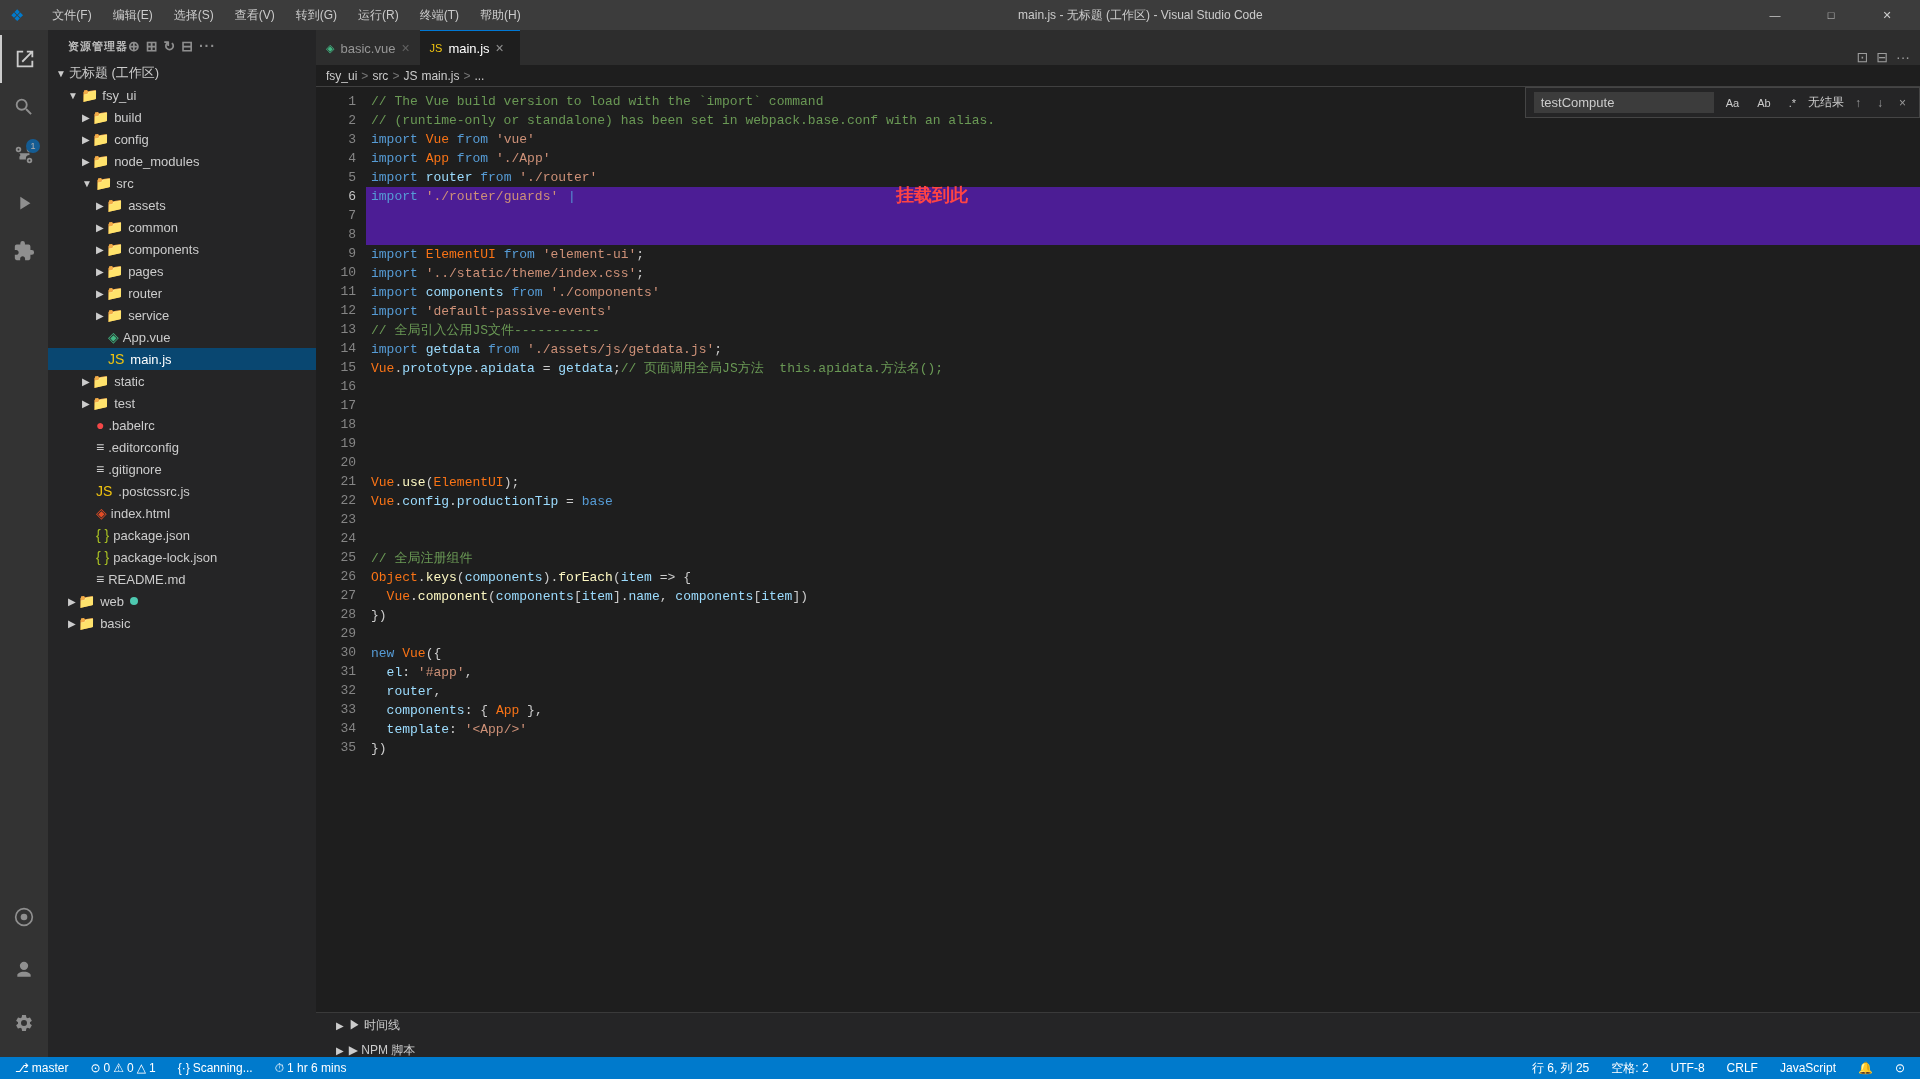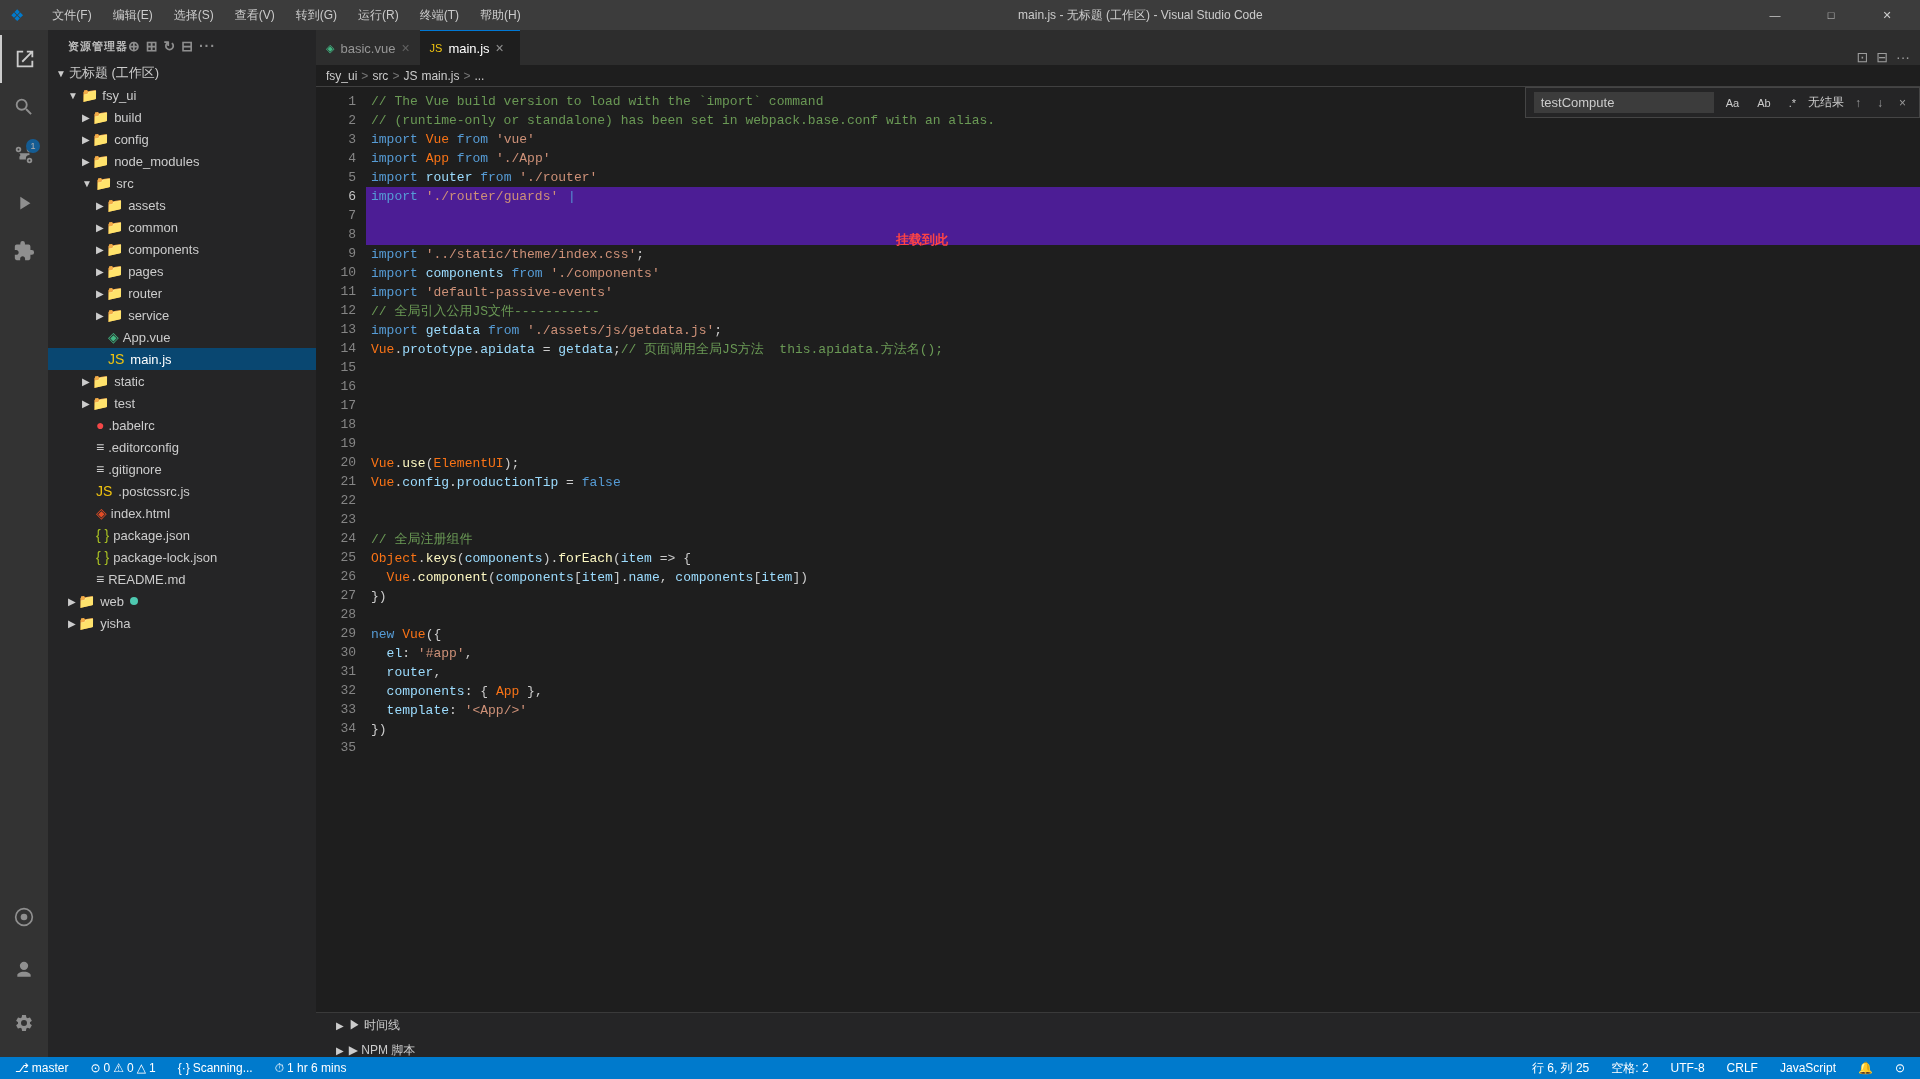--- a/index.html
+++ b/index.html
@@ -585,21 +585,21 @@
       <div class="file-item" style="padding-left:20px;">
         <span class="icon" style="margin-right:3px;font-size:10px;">▶</span>
         <span class="icon folder-icon">📁</span>
         <span>web</span>
         <span class="dot-badge" style="margin-left:6px;"></span>
       </div>
 
       <div class="file-item" style="padding-left:20px;">
         <span class="icon" style="margin-right:3px;font-size:10px;">▶</span>
         <span class="icon folder-icon">📁</span>
-        <span>yisha</span>
+        <span>basic</span>
       </div>
     </div>
   </div>
 
   <div class="editor-area">
 
     <div class="tab-bar">
       <div class="tab">
         <span style="color:#42b883;font-size:11px;">◈</span>
         <span>basic.vue</span>
@@ -681,35 +681,36 @@
           <div>35</div>
       </div>
 
       <div class="code-content">
         <div class="code-line"><span class="comment">// The Vue build version to load with the `import` command</span></div>
         <div class="code-line"><span class="comment">// (runtime-only or standalone) has been set in webpack.base.conf with an alias.</span></div>
         <div class="code-line"><span class="kw">import</span> <span class="type">Vue</span> <span class="kw">from</span> <span class="str">'vue'</span></div>
         <div class="code-line"><span class="kw">import</span> <span class="type">App</span> <span class="kw">from</span> <span class="str">'./App'</span></div>
         <div class="code-line"><span class="kw">import</span> <span class="prop">router</span> <span class="kw">from</span> <span class="str">'./router'</span></div>
         <div class="code-line highlighted" style="position:relative;"><span class="kw">import</span> <span class="str">'./router/guards'</span><span style="display:inline-block;width:10px;"></span><span class="punc" style="font-size:12px;color:#569cd6;">|</span>
-          <span style="position:absolute;left:530px;top:0;color:#ff4444;font-weight:bold;font-size:13px;line-height:19px;margin-top:44px;">挂载到此</span>
+          <span style="position:absolute;left:530px;top:0;color:#ff4444;font-weight:bold;font-size:18px;line-height:19px;">挂载到此</span>
         </div>
+        <div class="code-line"><span class="kw">import</span> <span class="type">ElementUI</span> <span class="kw">from</span> <span class="str">'element-ui'</span><span class="punc">;</span></div>
         <div class="code-line"><span class="kw">import</span> <span class="str">'../static/theme/index.css'</span><span class="punc">;</span></div>
         <div class="code-line"><span class="kw">import</span> <span class="prop">components</span> <span class="kw">from</span> <span class="str">'./components'</span></div>
         <div class="code-line"><span class="kw">import</span> <span class="str">'default-passive-events'</span></div>
         <div class="code-line"><span class="comment">// 全局引入公用JS文件-----------</span></div>
         <div class="code-line"><span class="kw">import</span> <span class="prop">getdata</span> <span class="kw">from</span> <span class="str">'./assets/js/getdata.js'</span><span class="punc">;</span></div>
         <div class="code-line"><span class="type">Vue</span><span class="punc">.</span><span class="prop">prototype</span><span class="punc">.</span><span class="prop">apidata</span> <span class="punc">=</span> <span class="prop">getdata</span><span class="punc">;</span><span class="comment">// 页面调用全局JS方法  this.apidata.方法名();</span></div>
         <div class="code-line"> </div>
         <div class="code-line"> </div>
         <div class="code-line"> </div>
         <div class="code-line"> </div>
         <div class="code-line"> </div>
         <div class="code-line"><span class="type">Vue</span><span class="punc">.</span><span class="fn">use</span><span class="punc">(</span><span class="type">ElementUI</span><span class="punc">);</span></div>
-        <div class="code-line"><span class="type">Vue</span><span class="punc">.</span><span class="prop">config</span><span class="punc">.</span><span class="prop">productionTip</span> <span class="punc">=</span> <span class="bool">false</span></div>
+        <div class="code-line"><span class="type">Vue</span><span class="punc">.</span><span class="prop">config</span><span class="punc">.</span><span class="prop">productionTip</span> <span class="punc">=</span> <span class="bool">base</span></div>
         <div class="code-line"> </div>
         <div class="code-line"> </div>
         <div class="code-line"><span class="comment">// 全局注册组件</span></div>
         <div class="code-line"><span class="type">Object</span><span class="punc">.</span><span class="fn">keys</span><span class="punc">(</span><span class="prop">components</span><span class="punc">).</span><span class="fn">forEach</span><span class="punc">(</span><span class="prop">item</span> <span class="punc">=&gt;</span> <span class="punc">{</span></div>
         <div class="code-line">  <span class="type">Vue</span><span class="punc">.</span><span class="fn">component</span><span class="punc">(</span><span class="prop">components</span><span class="punc">[</span><span class="prop">item</span><span class="punc">].</span><span class="prop">name</span><span class="punc">,</span> <span class="prop">components</span><span class="punc">[</span><span class="prop">item</span><span class="punc">])</span></div>
         <div class="code-line"><span class="punc">})</span></div>
         <div class="code-line"> </div>
         <div class="code-line"><span class="kw">new</span> <span class="type">Vue</span><span class="punc">({</span></div>
         <div class="code-line">  <span class="prop">el</span><span class="punc">:</span> <span class="str">'#app'</span><span class="punc">,</span></div>
         <div class="code-line">  <span class="prop">router</span><span class="punc">,</span></div>

